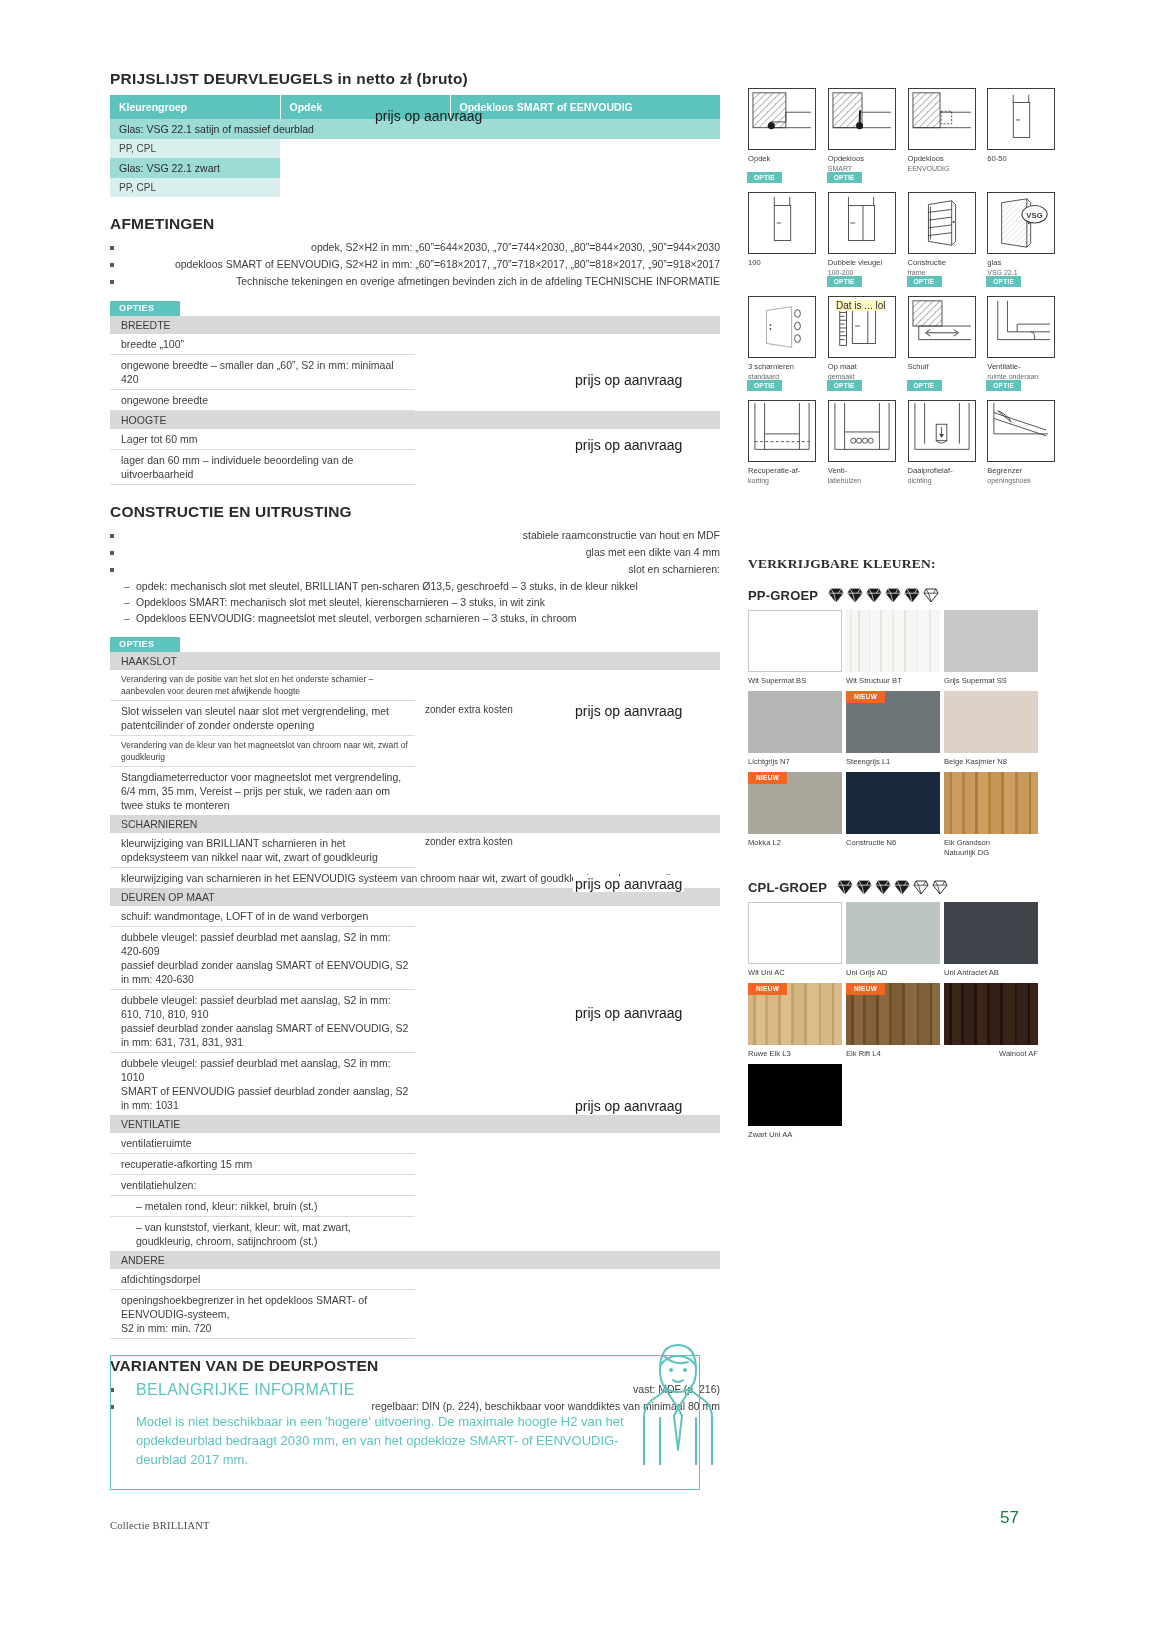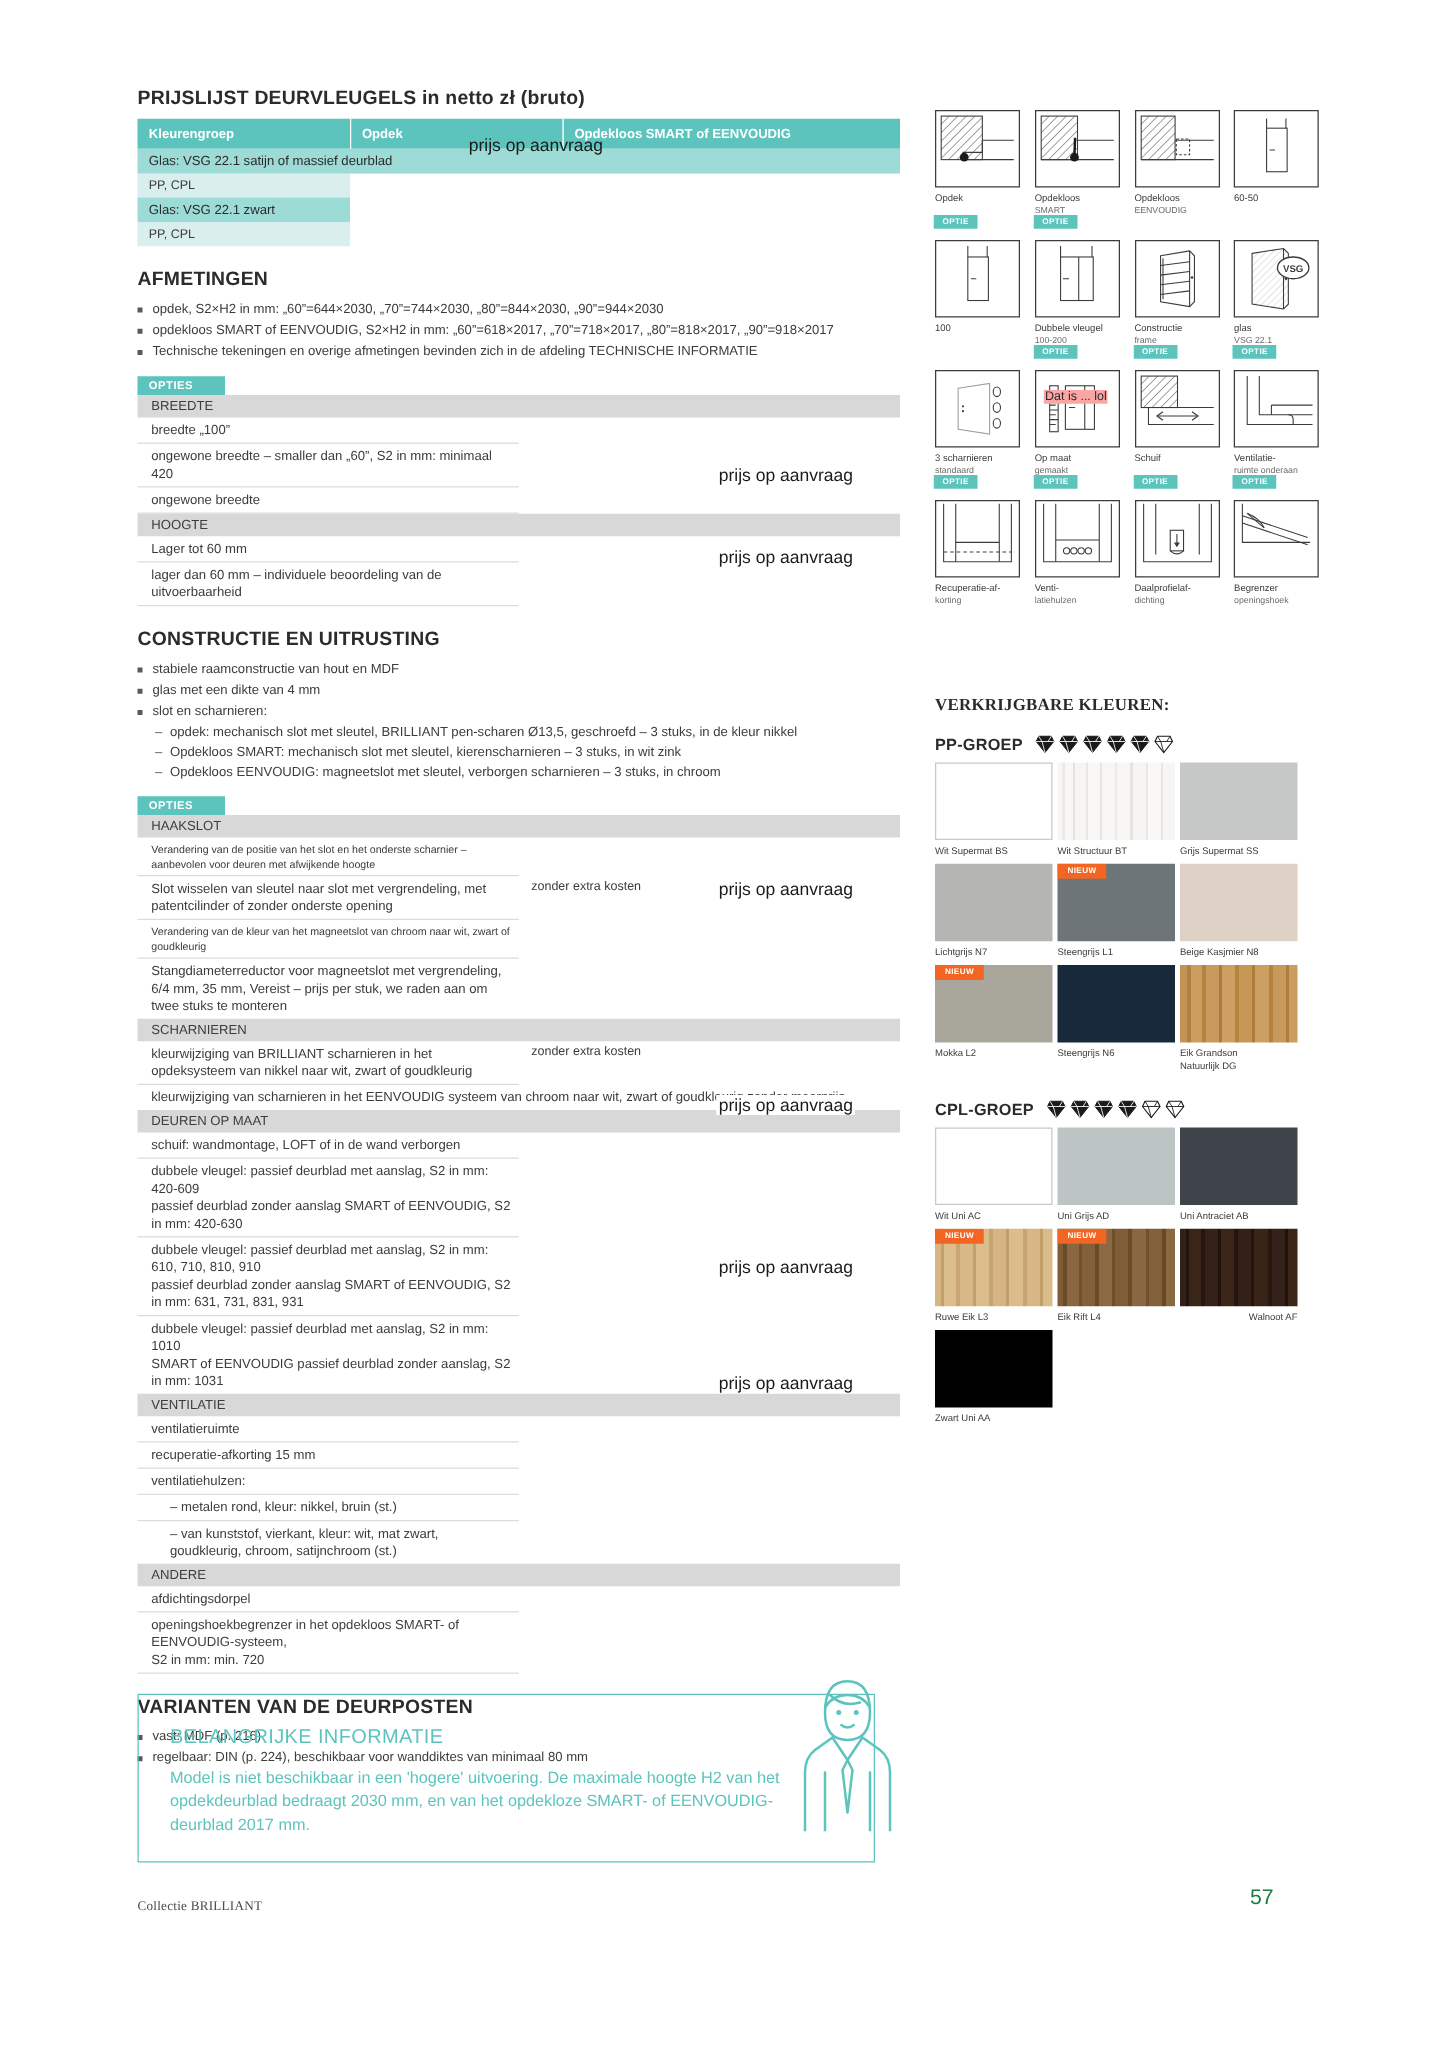--- a/index.html
+++ b/index.html
@@ -39,21 +39,21 @@
     background:#d9efed; color:#3c3c3b; font-size:10px;
     padding:4px 9px;
   }
   .pt-blank { background:#ffffff !important; }
   .price-overlay {
     position:absolute; left:375px; top:108px;
     font-size:14px; color:#1a1a1a;
   }
 
   
-  ul.bul { list-style:none; margin:2px 0 0 0; padding:0; }
+  ul.bul { list-style:none; margin:2px 0 0 0; padding:0;text-align:right; }
   ul.bul > li {
     font-size:10.5px; line-height:15px; padding-left:12px; position:relative;
     margin-bottom:2px;
   }
   ul.bul > li:before {
     content:""; position:absolute; left:0; top:6px;
     width:3.5px; height:3.5px; background:#5a5a5a;
   }
   ul.dash { list-style:none; margin:2px 0 0 14px; padding:0; }
   ul.dash > li {
@@ -114,22 +114,22 @@
     letter-spacing:.3px; padding:1.5px 7px 2px 7px;
   }
   .ic-cap {
     font-size:7.6px; line-height:10px; color:#3c3c3b; margin-top:4px;
   }
   .ic-cap .sub { font-size:7px; color:#6a6a6a; display:block; }
   .ic-wrap { position:relative; padding-top:10px; }
 
   
   .lol-overlay {
-    position:absolute; left:835px; top:312px; z-index:9;
-    font-size:10px; color:#2b2b2b; background:#fca5a5;
+    position:absolute; left:835px; top:300px; z-index:9;
+    font-size:10px; color:#2b2b2b; background:#fef9c3;
     padding:0 1px; white-space:nowrap;
   }
 
   
   .colors {
     position:absolute; left:748px; top:556px; width:300px;
   }
   .colors h3 {
     font-size:13.5px; font-weight:bold; color:#2b2b2b; margin:0 0 16px 0;
     letter-spacing:.2px;
@@ -797,21 +797,21 @@
       </div>
 
       <div class="sw-cell">
         <div class="sw-box" style="background:#a9a79c">
           <div class="nieuw-tag">NIEUW</div>
         </div>
         <div class="sw-cap">Mokka  L2</div>
       </div>
       <div class="sw-cell">
         <div class="sw-box" style="background:#17293a"></div>
-        <div class="sw-cap">Steengrijs N6</div>
+        <div class="sw-cap">Constructie N6</div>
       </div>
       <div class="sw-cell">
         <div class="sw-box" style="background:linear-gradient(90deg,#c49457 0 6%,#b37f42 6% 9%,#cb9d61 9% 19%,#b5823f 19% 22%,#c89a5d 22% 33%,#ae7b3c 33% 36%,#cd9f63 36% 47%,#b7843f 47% 50%,#c69855 50% 61%,#b07d3a 61% 64%,#cca063 64% 76%,#b6833e 76% 79%,#c79a5b 79% 90%,#b07e3c 90% 93%,#cb9e60 93% 100%)"></div>
         <div class="sw-cap" style="white-space:pre-line">Eik Grandson
 Natuurlijk DG</div>
       </div>
     </div>
 
     <div class="grp-gap"></div>
 

